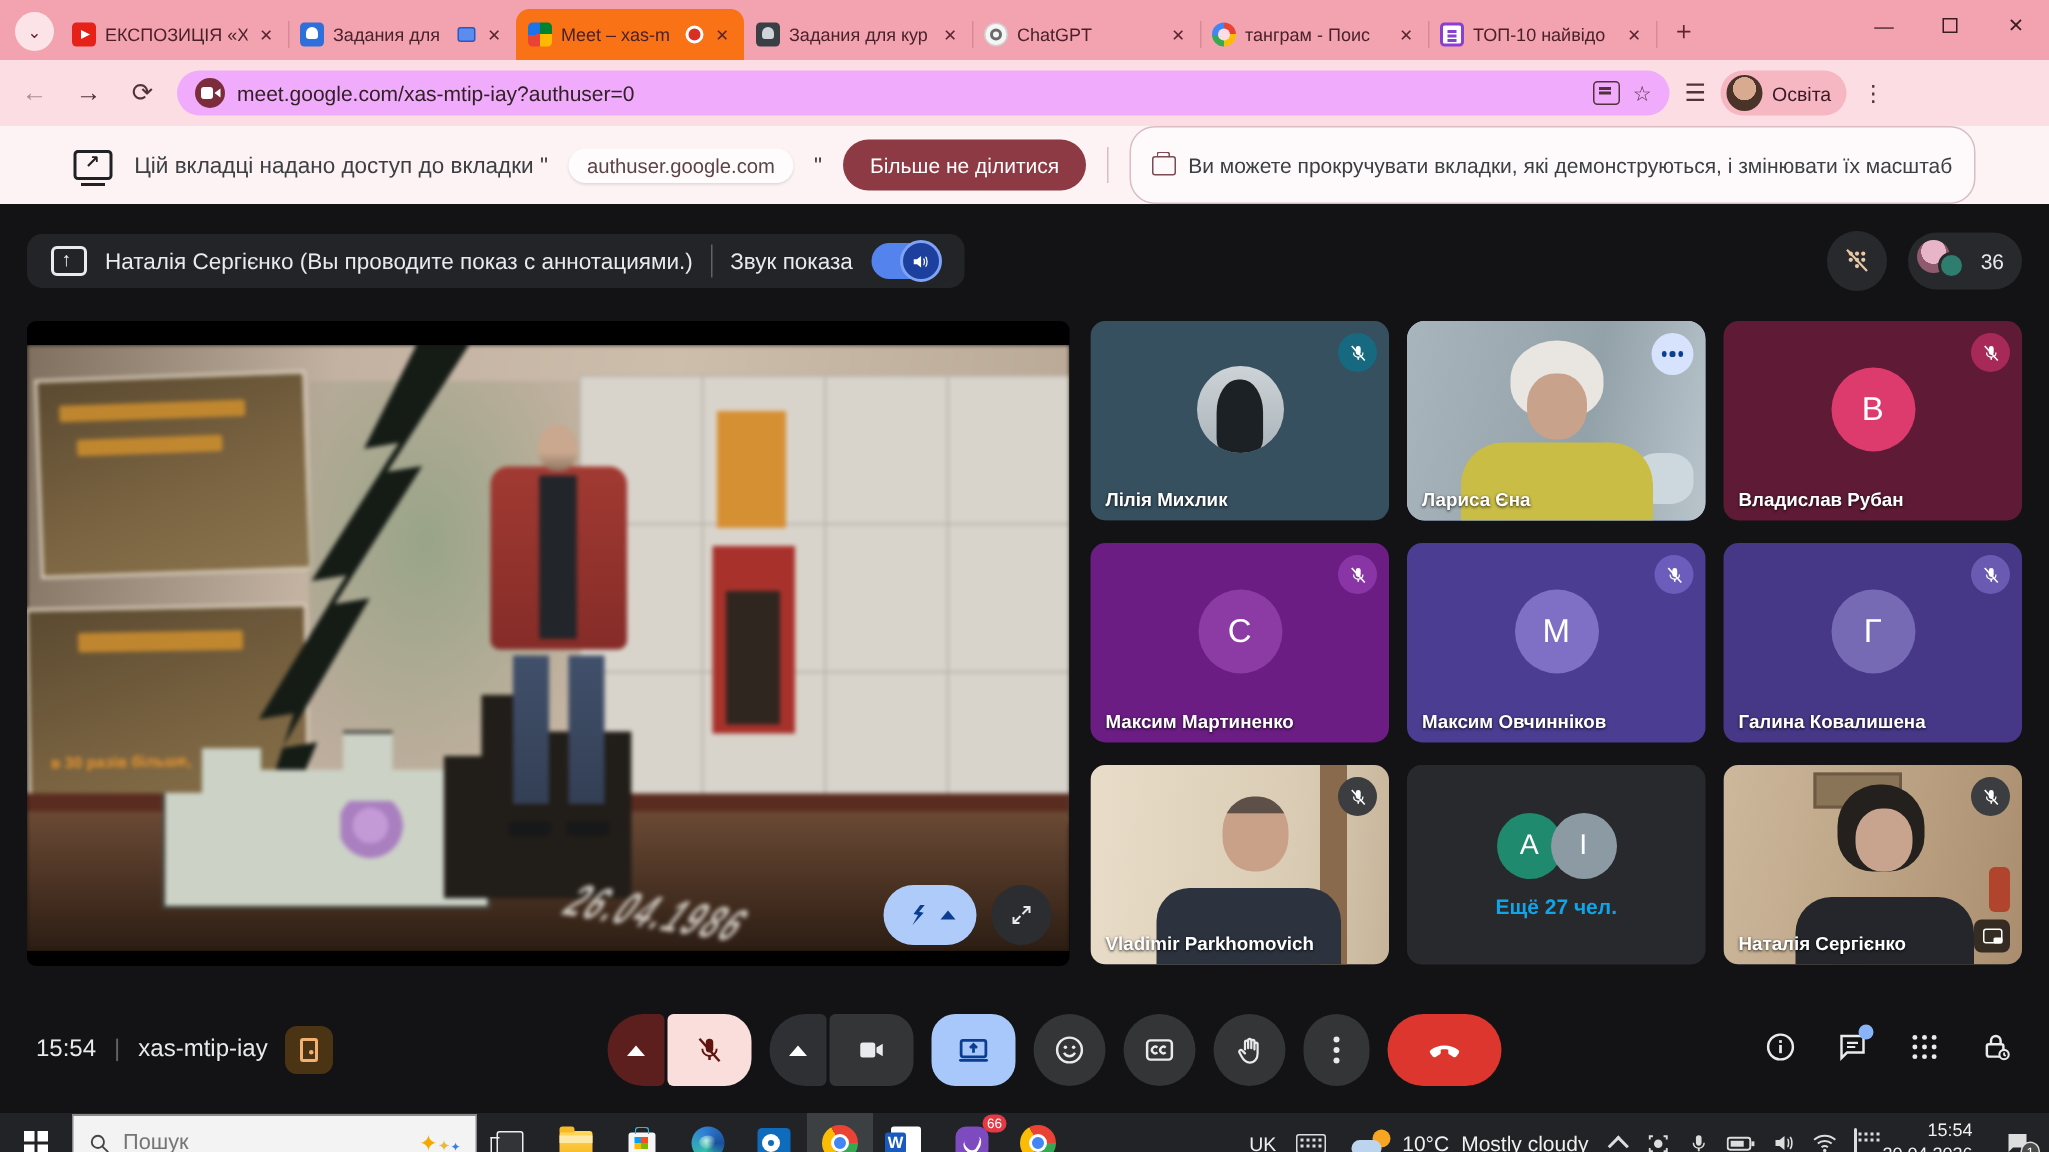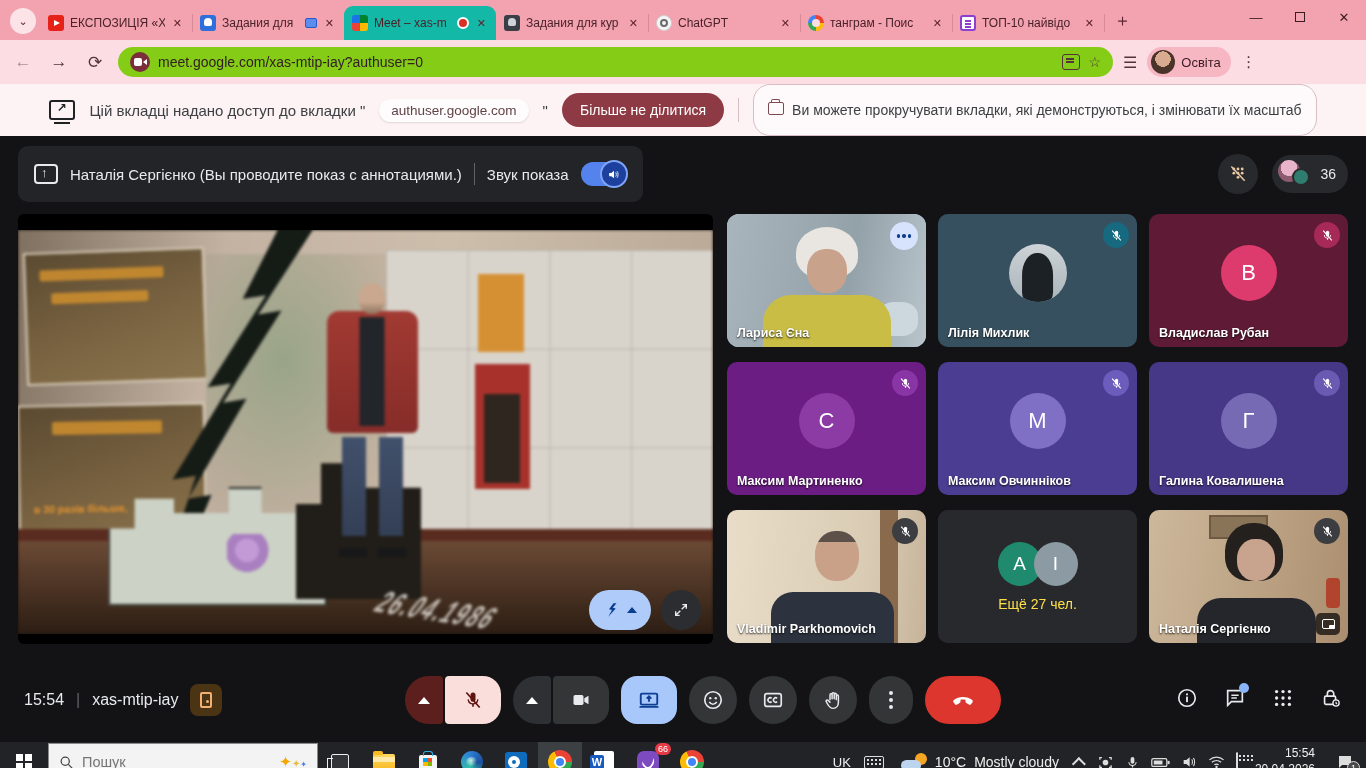--- a/index.html
+++ b/index.html
@@ -6,21 +6,21 @@
   html,body { width:1366px; height:768px; overflow:hidden; background:#131316;
               font-family:"Liberation Sans","DejaVu Sans",sans-serif; }
 
   
   .tabstrip { height:40px; background:#f2a3af; display:flex; align-items:flex-end; padding-left:6px; position:relative; }
   .tabsearch { width:26px; height:26px; border-radius:50%; background:#fbe3e7; margin:0 4px 6px 4px;
                display:flex; align-items:center; justify-content:center; font-size:11px; color:#5c2430; }
   .tab { width:152px; height:34px; display:flex; align-items:center; gap:6px; padding:0 8px;
          border-radius:9px 9px 0 0; color:#4a2129; font-size:12px; position:relative; }
   .tab .ttl { white-space:nowrap; overflow:hidden; text-overflow:clip; flex:1; }
-  .tab.active { background:#14b8a6; }
+  .tab.active { background:#f97316; }
   .tab .x { font-size:11px; color:#5c2430; padding:0 2px; }
   .tab:not(.active)::after { content:""; position:absolute; right:-1px; top:8px; height:18px; width:1px; background:#d98a97; }
   .fav { width:16px; height:16px; border-radius:3px; flex:0 0 16px; position:relative; }
   .fav-yt { background:#e62117; } .fav-yt::after { content:""; position:absolute; left:6px; top:4.5px;
      border-left:6px solid #fff; border-top:3.5px solid transparent; border-bottom:3.5px solid transparent; }
   .fav-cls { background:#2e6fdc; } .fav-cls::after { content:""; position:absolute; left:4px; top:3px; width:8px; height:8px;
      border-radius:50% 50% 2px 2px; background:#fff; }
   .fav-cls2 { background:#3a3f46; } .fav-cls2::after { content:""; position:absolute; left:4px; top:3px; width:8px; height:8px;
      border-radius:50% 50% 2px 2px; background:#cfd4da; }
   .fav-meet { background:conic-gradient(#00832d 0 25%, #ffba00 25% 50%, #ea4335 50% 75%, #1a73e8 75% 100%); border-radius:3px; }
@@ -34,21 +34,21 @@
   .recdot { width:12px; height:12px; border-radius:50%; background:#d93025; border:2px solid #fff; flex:0 0 12px; }
   .sharebox { width:12px; height:10px; background:#5b8def; border:1px solid #2a56c6; border-radius:2px; flex:0 0 12px; }
   .newtab { font-size:17px; color:#5c2430; margin:0 0 8px 10px; }
   .wincontrols { position:absolute; right:0; top:0; height:34px; display:flex; align-items:center; gap:0; }
   .wc { width:44px; text-align:center; color:#3a1b22; font-size:13px; }
   .wc .maxbox { display:inline-block; width:10px; height:10px; border:1.5px solid #3a1b22; }
 
   .btoolbar { height:44px; background:#fbdde3; display:flex; align-items:center; padding:0 10px; gap:10px; }
   .navic { font-size:17px; color:#53323a; width:26px; text-align:center; }
   .navic.dim { color:#b38b95; }
-  .urlpill { flex:1; height:30px; background:#84cc16; border-radius:15px; display:flex; align-items:center; padding:0 12px; gap:8px; max-width:995px; }
+  .urlpill { flex:1; height:30px; background:#f0abfc; border-radius:15px; display:flex; align-items:center; padding:0 12px; gap:8px; max-width:995px; }
   .cam-badge { width:20px; height:20px; border-radius:50%; background:#7b2d3c; position:relative; flex:0 0 20px; }
   .cam-badge::after { content:""; position:absolute; left:4px; top:6px; width:8px; height:8px; background:#fff; border-radius:2px; }
   .cam-badge::before { content:""; position:absolute; right:3px; top:7px; border-right:4px solid #fff; border-top:3px solid transparent; border-bottom:3px solid transparent; }
   .urltext { font-size:14px; color:#332026; flex:1; }
   .urlic { color:#53323a; font-size:14px; }
   .tr-ic { width:18px; height:16px; border:1.5px solid #53323a; border-radius:3px; position:relative; }
   .tr-ic::after{ content:""; position:absolute; left:3px; top:3px; width:8px; height:1.5px; background:#53323a; box-shadow:0 3px 0 #53323a; }
   .profilechip { display:flex; align-items:center; gap:6px; background:#f6b6c2; border-radius:16px; padding:3px 10px 3px 4px; }
   .pavatar { width:24px; height:24px; border-radius:50%; background:radial-gradient(circle at 50% 38%, #d8ab91 0 40%, #4a3328 41% 100%); }
   .pname { font-size:13px; color:#3a1b22; }
@@ -56,28 +56,28 @@
 
   
   .banner { height:52px; background:#fdf2f4; display:flex; align-items:center; justify-content:center; gap:14px; }
   .share-ic { width:26px; height:20px; border:2px solid #202124; border-radius:3px; position:relative; }
   .share-ic::after { content:"↗"; position:absolute; left:5px; top:-1px; font-size:12px; color:#202124; font-weight:bold; }
   .share-ic::before { content:""; position:absolute; left:3px; bottom:-6px; width:16px; height:2px; background:#202124; }
   .bntext { font-size:15px; color:#3c4043; }
   .sitepill { background:#fefcfc; border-radius:14px; padding:4px 12px; font-size:13.5px; color:#5f4348; box-shadow:0 1px 2px rgba(0,0,0,.12); }
   .stopshare { background:#8e3a44; color:#fff; font-size:14px; border:none; border-radius:18px; padding:9px 18px; font-family:inherit; }
   .bn-div { width:1px; height:24px; background:#d8bec4; }
-  .hintpill { display:flex; align-items:flex-start; gap:8px; border:1px solid #d8bec4; border-radius:17px; padding:17px 14px; font-size:14px; color:#3c4043; background:#fefafb; }
+  .hintpill { display:flex; align-items:center; gap:8px; border:1px solid #d8bec4; border-radius:17px; padding:17px 14px; font-size:14px; color:#3c4043; background:#fefafb; }
   .tab-ic { width:16px; height:13px; border:1.5px solid #7b4a52; border-radius:2px; position:relative; }
   .tab-ic::after { content:""; position:absolute; left:2px; top:-4px; width:7px; height:3px; border:1.5px solid #7b4a52; border-bottom:none; border-radius:2px 2px 0 0; }
 
   
   .meet { height:592px; background:#131316; position:relative; }
   .mheader { display:flex; align-items:center; margin:14px 18px 0 18px; height:48px; }
-  .mh-left { display:flex; align-items:center; gap:12px; background:#232427; border-radius:10px; padding:0 16px; height:56px; }
+  .mh-left { display:flex; align-items:center; gap:12px; background:#232427; border-radius:10px; padding:0 16px; height:36px; }
   .present-ic { width:24px; height:20px; border:2px solid #e8eaed; border-radius:4px; position:relative; }
   .present-ic::after { content:"↑"; position:absolute; left:5px; top:-1px; font-size:13px; color:#e8eaed; font-weight:bold; }
   .mh-name { color:#e8eaed; font-size:15px; }
   .mh-div { width:1px; height:22px; background:#5f6368; }
   .mh-sound { color:#e8eaed; font-size:15px; }
   .toggle { width:46px; height:24px; border-radius:12px; background:#5583ee; position:relative; }
   .toggle .knob { position:absolute; right:-1px; top:-2px; width:28px; height:28px; border-radius:50%; background:#1d3f9e;
     border:2px solid #7fa4f5; display:flex; align-items:center; justify-content:center; }
   .mh-right { margin-left:auto; display:flex; align-items:center; gap:14px; }
   .stoppresent { background:#b3c9f8; color:#0b2d74; font-size:15px; border:none; border-radius:20px; padding:10px 20px; font-family:inherit; }
@@ -165,21 +165,21 @@
   .scene-nat { position:absolute; inset:0; background:linear-gradient(100deg,#cdb89c,#b89e7f 65%,#a98d6e); }
   .scene-nat .pict { position:absolute; left:30%; top:4%; width:30%; height:18%; background:#8a7458; border:2px solid #6e5a42; }
   .scene-nat .hair3 { position:absolute; left:38%; top:10%; width:58px; height:58px; background:#23201e; border-radius:48% 48% 40% 40%; }
   .scene-nat .face3 { position:absolute; left:44%; top:22%; width:38px; height:42px; background:#c8a38d; border-radius:46%; }
   .scene-nat .body3 { position:absolute; left:24%; bottom:0; width:60%; height:34%; background:#24262b; border-radius:24px 24px 0 0; }
   .scene-nat .chairbtn { position:absolute; right:4%; bottom:26%; width:14px; height:30px; background:#b0442c; border-radius:4px; }
   .more-tile { position:absolute; inset:0; background:#28292d; display:flex; flex-direction:column; align-items:center; justify-content:center; gap:10px; }
   .more-avs { display:flex; }
   .mc { width:44px; height:44px; border-radius:50%; display:flex; align-items:center; justify-content:center; color:#fff; font-size:19px; }
   .mc2 { margin-left:-8px; }
-  .more-label { color:#fde047; font-size:14px; font-weight:normal;text-align:right; }
+  .more-label { color:#0ea5e9; font-size:14px; font-weight:bold;text-align:right; }
   .pipbtn { position:absolute; right:8px; bottom:8px; width:24px; height:22px; background:rgba(32,26,22,.85); border-radius:5px; z-index:3;
      display:flex; align-items:center; justify-content:center; }
   .pip-ic { width:13px; height:10px; border:1.5px solid #fff; border-radius:2px; position:relative; }
   .pip-ic::after { content:""; position:absolute; right:-1px; bottom:-1px; width:6px; height:4px; background:#fff; border-radius:1px; }
 
   
   .mtoolbar { position:absolute; left:0; right:0; bottom:0; height:84px; display:flex; align-items:center; padding:0 24px; }
   .mt-left { display:flex; align-items:center; gap:12px; width:300px; }
   .mt-time { color:#e8eaed; font-size:16px; }
   .mt-sep { color:#5f6368; font-size:16px; }
@@ -431,49 +431,49 @@
         <div class="fsbtn">
           <svg width="16" height="16" viewBox="0 0 24 24">
               <path d="M14 4h6v6M10 20H4v-6M20 4l-7 7M4 20l7-7" stroke="#e8eaed" stroke-width="2" fill="none"></path>
             </svg>
         </div>
       </div>
     </div>
 
     <div class="pgrid">
 
+      <div class="tile">
+        <div class="scene-lilia">
+          <div class="ph-avatar">
+              <div class="ph-fig"></div>
+            </div>
+        </div>
+        <div class="micbadge" style="background:#17697f">
+          <svg width="13" height="13" viewBox="0 0 24 24">
+              <path d="M12 14a3 3 0 0 0 3-3V6a3 3 0 0 0-6 0v5a3 3 0 0 0 3 3z" fill="#fff"></path>
+              <path d="M17 11a5 5 0 0 1-10 0H5.5a6.5 6.5 0 0 0 5.5 6.4V20h2v-2.6a6.5 6.5 0 0 0 5.5-6.4H17z" fill="#fff"></path>
+              <line x1="4" y1="3" x2="20" y2="21" stroke="#fff" stroke-width="2"></line>
+            </svg>
+        </div>
+        <div class="tname">Лілія Михлик</div>
+      </div>
+
       <div class="tile speaking">
         <div class="scene-larysa">
           <div class="pillow"></div>
             <div class="hair"></div>
             <div class="face"></div>
             <div class="body"></div>
         </div>
         <div class="tmenu">
             <i></i>
             <i></i>
             <i></i>
           </div>
         <div class="tname">Лариса Єна</div>
-      </div>
-
-      <div class="tile">
-        <div class="scene-lilia">
-          <div class="ph-avatar">
-              <div class="ph-fig"></div>
-            </div>
-        </div>
-        <div class="micbadge" style="background:#17697f">
-          <svg width="13" height="13" viewBox="0 0 24 24">
-              <path d="M12 14a3 3 0 0 0 3-3V6a3 3 0 0 0-6 0v5a3 3 0 0 0 3 3z" fill="#fff"></path>
-              <path d="M17 11a5 5 0 0 1-10 0H5.5a6.5 6.5 0 0 0 5.5 6.4V20h2v-2.6a6.5 6.5 0 0 0 5.5-6.4H17z" fill="#fff"></path>
-              <line x1="4" y1="3" x2="20" y2="21" stroke="#fff" stroke-width="2"></line>
-            </svg>
-        </div>
-        <div class="tname">Лілія Михлик</div>
       </div>
 
       <div class="tile" style="background:#5f1a35">
         <div class="initcircle" style="background:#dd3a6e">
           <span>В</span>
         </div>
         <div class="micbadge" style="background:#a62957">
           <svg width="13" height="13" viewBox="0 0 24 24">
               <path d="M12 14a3 3 0 0 0 3-3V6a3 3 0 0 0-6 0v5a3 3 0 0 0 3 3z" fill="#fff"></path>
               <path d="M17 11a5 5 0 0 1-10 0H5.5a6.5 6.5 0 0 0 5.5 6.4V20h2v-2.6a6.5 6.5 0 0 0 5.5-6.4H17z" fill="#fff"></path>

